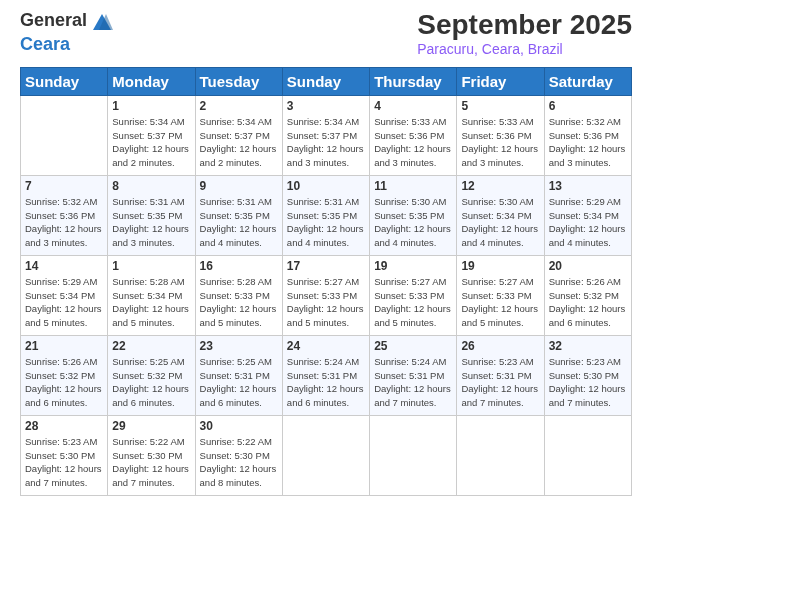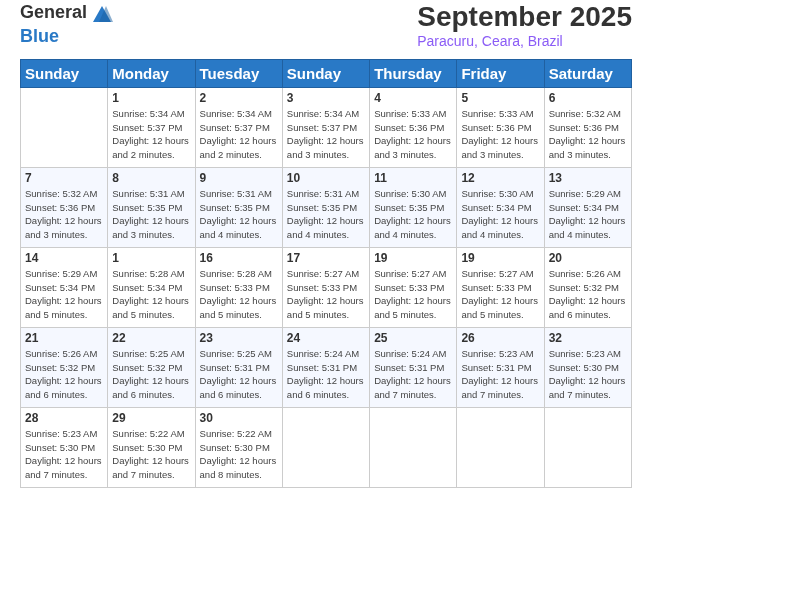--- a/index.html
+++ b/index.html
@@ -7,21 +7,21 @@
       width: 792px;
       height: 612px;
       background: #fff;
       font-family: Arial, Helvetica, sans-serif;
       font-size: 11px;
       color: #333;
     }
     .page {
       width: 652px;
       height: 612px;
-      padding: 2px 20px 10px 20px;
+      padding: 10px 20px 10px 20px;
     }
     .header {
       display: flex;
       justify-content: space-between;
       align-items: flex-start;
       margin-bottom: 10px;
     }
     .logo {
       display: flex;
       align-items: center;
@@ -105,21 +105,21 @@
 <div class="page">
   <div class="header">
     <div class="logo">
       <div>
         <span class="logo-text-general">General</span>
         <svg class="logo-icon" viewBox="0 0 22 22" style="display:inline-block;vertical-align:middle;margin:0 1px;">
           <polygon points="11,2 20,18 2,18" fill="#2979c6"></polygon>
           <polygon points="15,2 22,18 8,18" fill="#1a5fa0" opacity="0.5"></polygon>
         </svg>
         <br>
-        <span class="logo-text-blue">Blue</span>
+        <span class="logo-text-blue">Ceara</span>
       </div>
     </div>
     <div class="title-block">
       <div class="month-title">September 2025</div>
       <div class="location-title">Paracuru, Ceara, Brazil</div>
     </div>
   </div>
 
   <table>
     <thead>

